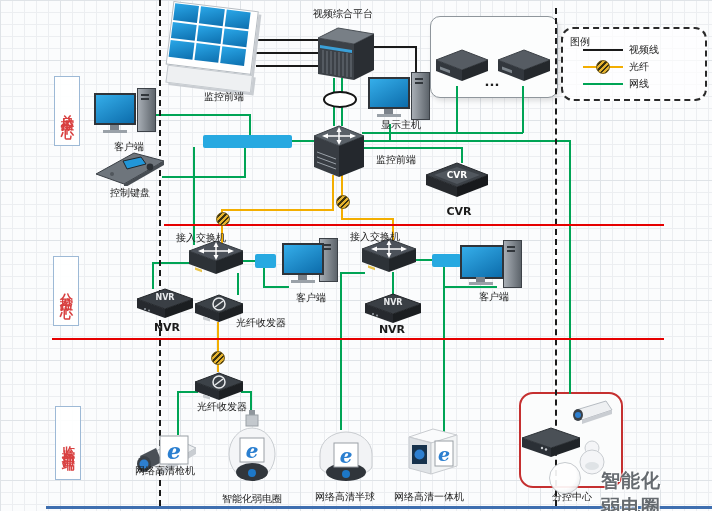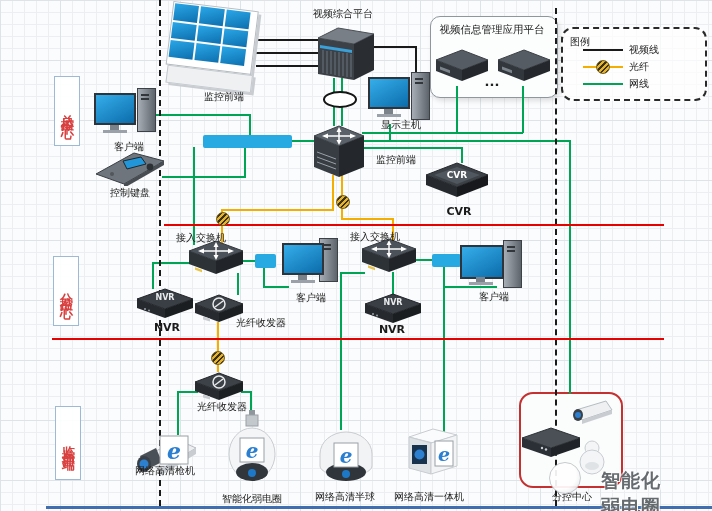--- a/index.html
+++ b/index.html
@@ -380,21 +380,20 @@
   <div class="hline net" style="left:583px;top:83px;width:40px"></div>
   <div class="ball" style="left:596px;top:60px"></div>
   <div class="legend-lbl" style="left:629px;top:43px">视频线</div>
   <div class="legend-lbl" style="left:629px;top:60px">光纤</div>
   <div class="legend-lbl" style="left:629px;top:77px">网线</div>
 
   <div class="lbl" style="left:343px;top:7px">视频综合平台</div>
   <div class="lbl" style="left:224px;top:90px">监控前端</div>
   <div class="lbl" style="left:129px;top:140px">客户端</div>
   <div class="lbl" style="left:130px;top:186px">控制键盘</div>
-  <div class="lbl boxtitle" style="left:492px;top:23px">视频信息管理应用平台</div>
   <div class="dots" style="left:492px;top:74px">...</div>
   <div class="lbl" style="left:401px;top:118px">显示主机</div>
   <div class="lbl" style="left:396px;top:153px">监控前端</div>
   <div class="lbl en" style="left:459px;top:205px">CVR</div>
   <div class="lbl" style="left:201px;top:231px">接入交换机</div>
   <div class="lbl" style="left:375px;top:230px">接入交换机</div>
   <div class="lbl" style="left:311px;top:291px">客户端</div>
   <div class="lbl" style="left:494px;top:290px">客户端</div>
   <div class="lbl en" style="left:167px;top:321px">NVR</div>
   <div class="lbl en" style="left:392px;top:323px">NVR</div>

